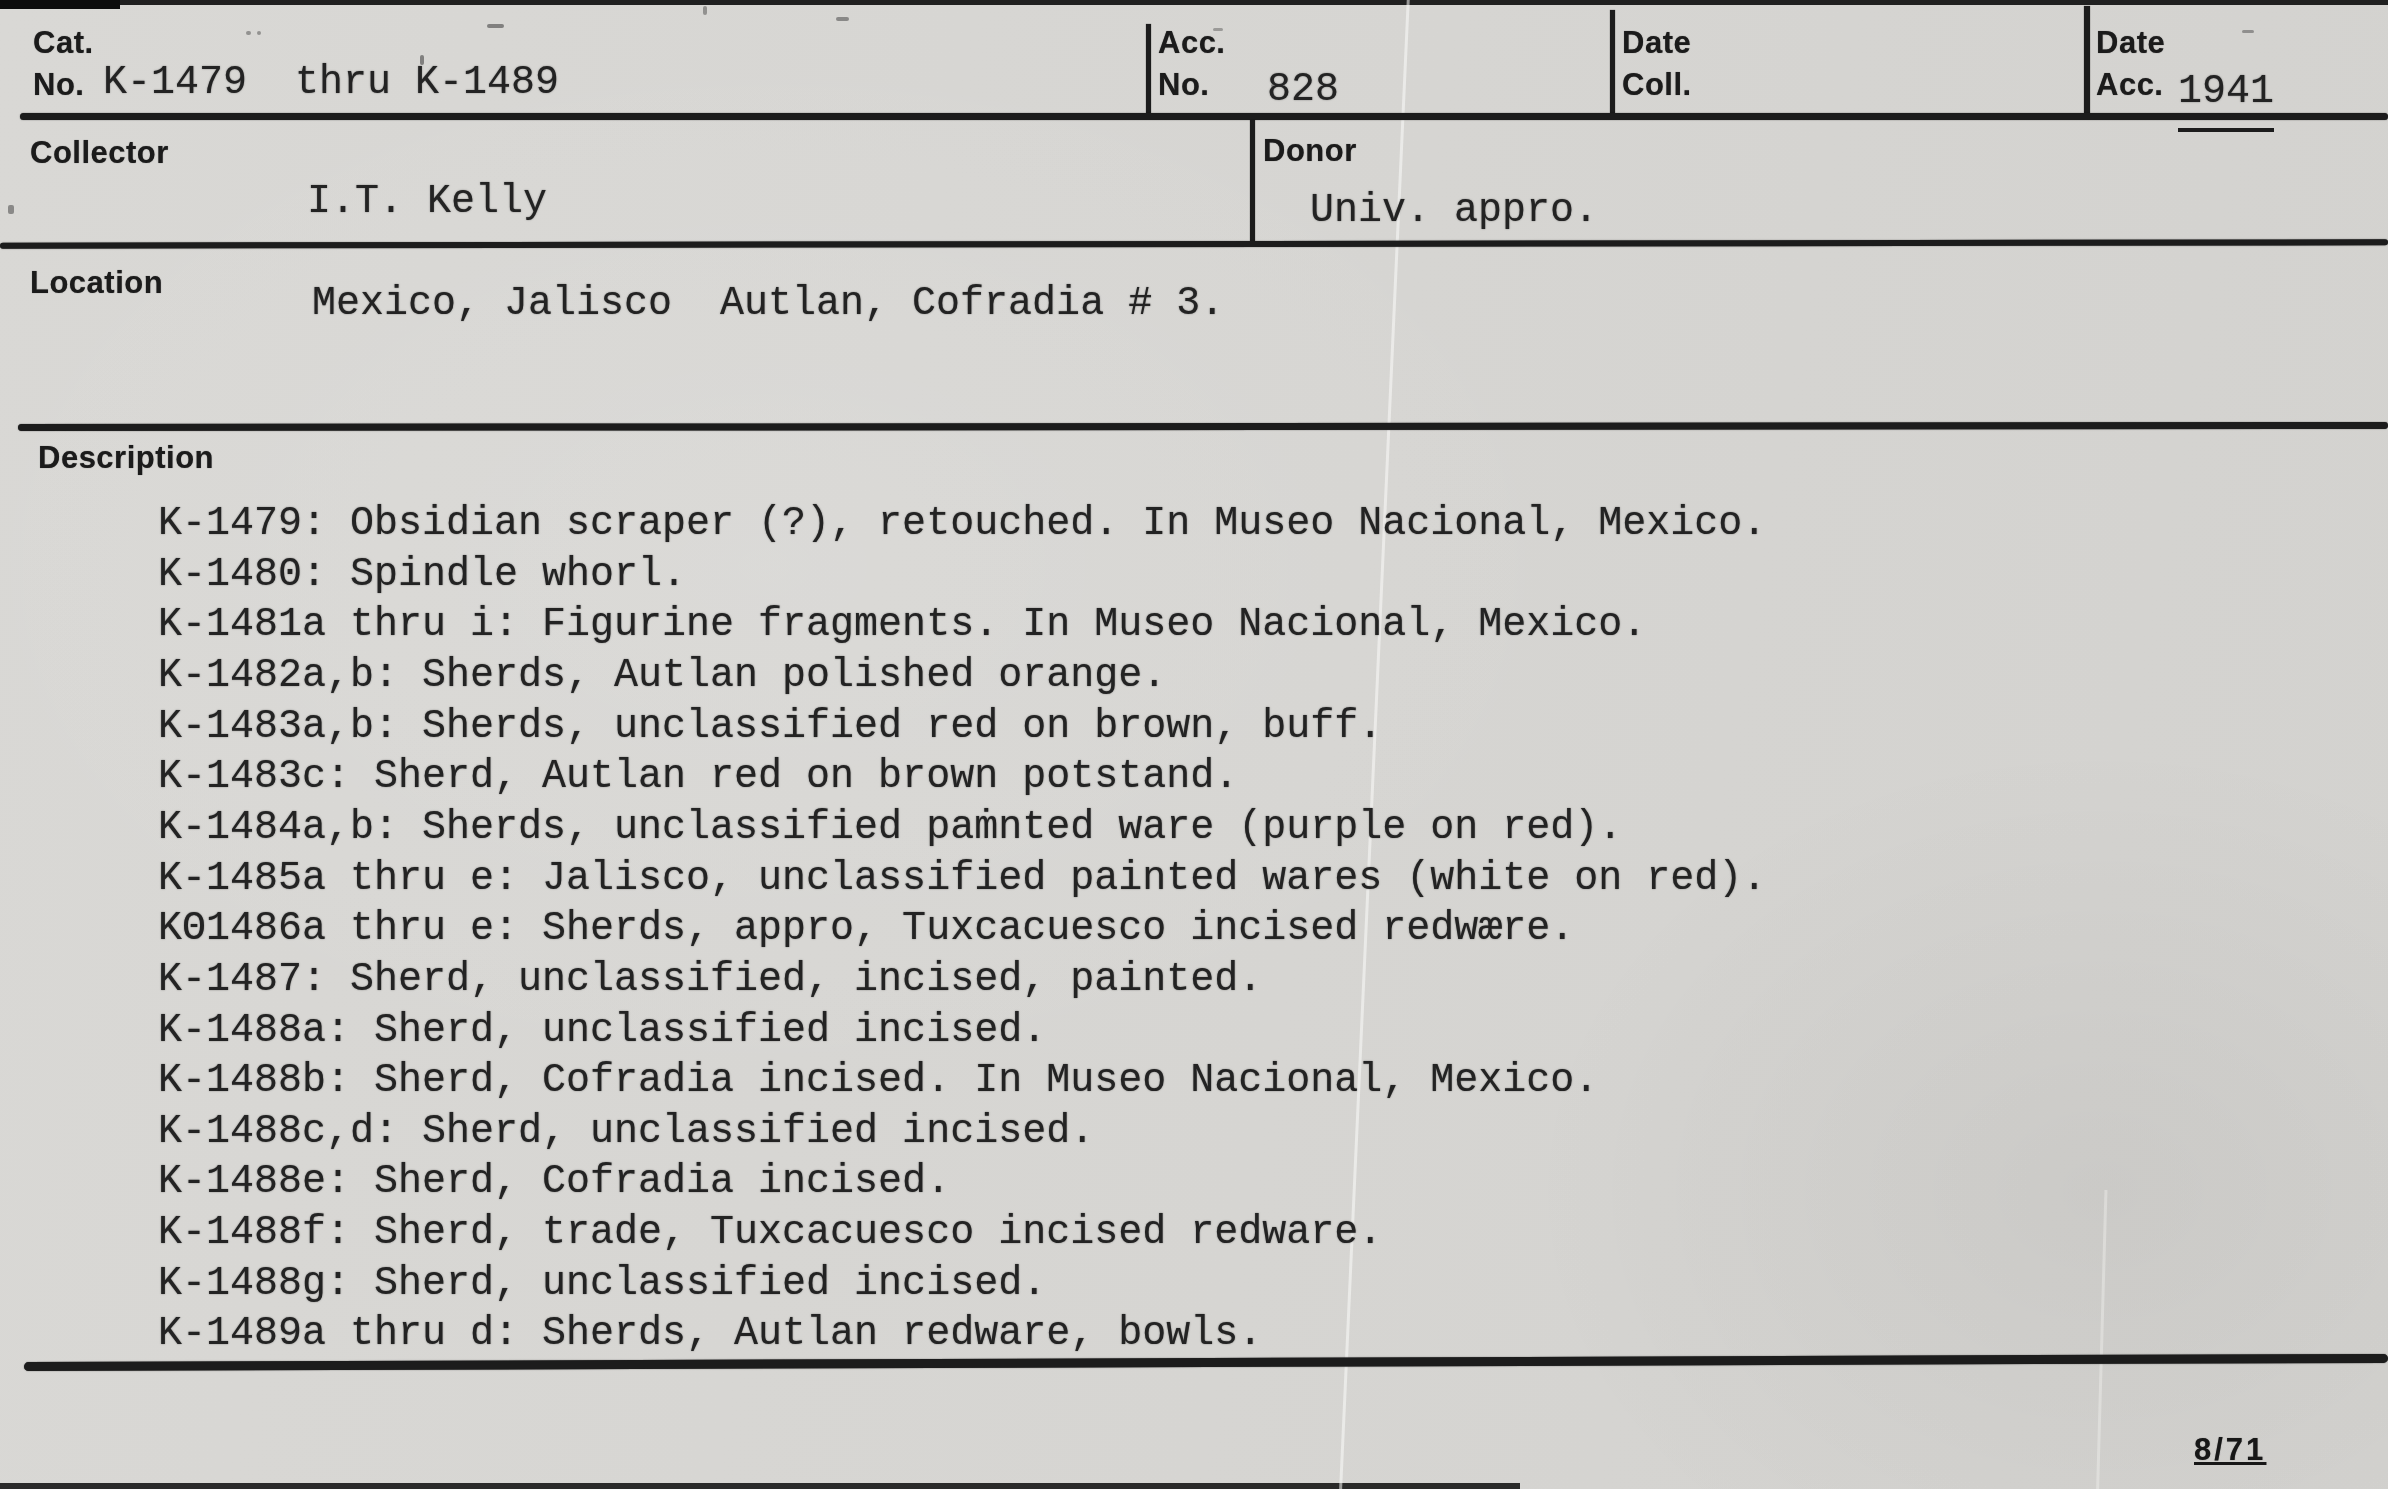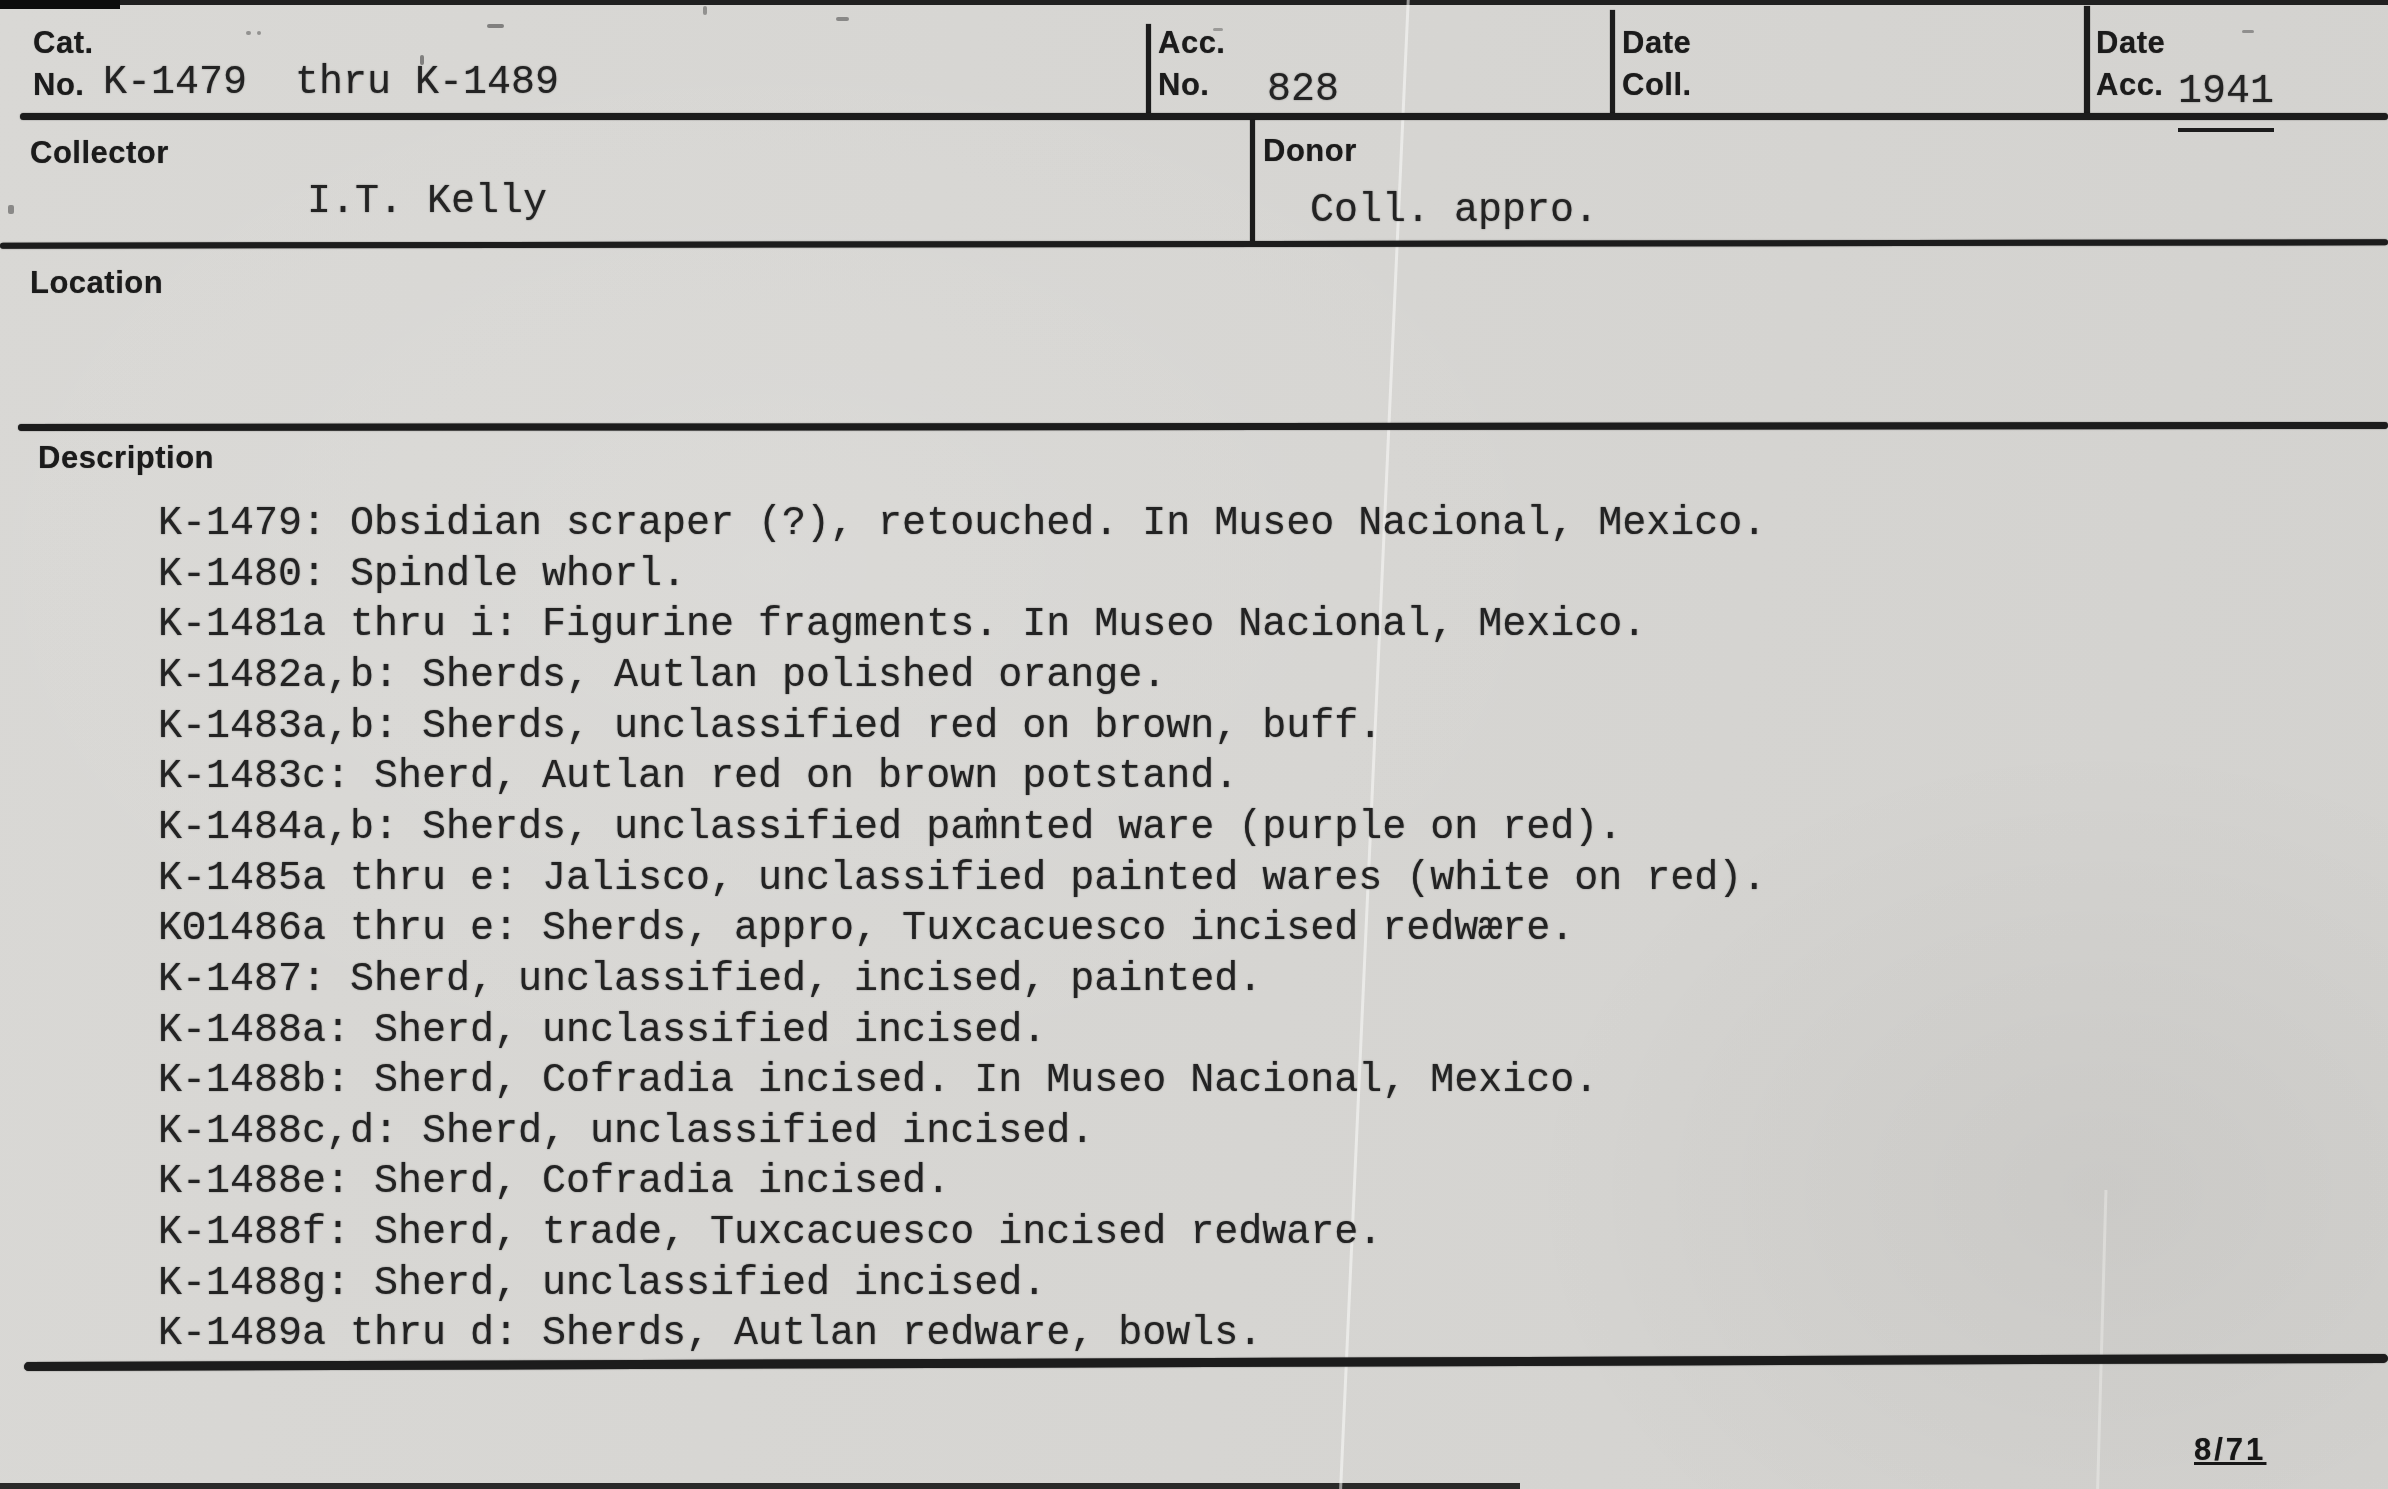--- a/index.html
+++ b/index.html
@@ -86,25 +86,26 @@
   </div>
   <div class="typed" style="left:2178px;top:72px"><span class="underlined">1941</span></div>
 
   <div class="hline" style="left:20px;top:113px;width:2368px;height:7px"></div>
 
   <div class="plabel" style="left:30px;top:132px">Collector</div>
   <div class="typed" style="left:307px;top:182px">I.T. Kelly</div>
 
   <div class="vline" style="left:1250px;top:120px;height:124px"></div>
   <div class="plabel" style="left:1263px;top:130px">Donor</div>
-  <div class="typed" style="left:1310px;top:191px">Coll. appro.</div>
+  <div class="typed" style="left:1310px;top:191px">Univ. appro.</div>
 
   <div class="hline" style="left:0px;top:241px;width:2388px;height:6px;transform:rotate(-0.08deg)"></div>
 
   <div class="plabel" style="left:30px;top:262px">Location</div>
+  <div class="typed" style="left:312px;top:284px">Mexico, Jalisco  Autlan, Cofradia # 3.</div>
 
   <div class="hline" style="left:18px;top:423px;width:2370px;height:7px;transform:rotate(-0.05deg)"></div>
 
   <div class="plabel" style="left:38px;top:437px">Description</div>
 
   <div>
     <div class="typed desc-line" style="--i:0">K-1479: Obsidian scraper (?), retouched. In Museo Nacional, Mexico.</div>
     <div class="typed desc-line" style="--i:1">K-1480: Spindle whorl.</div>
     <div class="typed desc-line" style="--i:2">K-1481a thru i: Figurine fragments. In Museo Nacional, Mexico.</div>
     <div class="typed desc-line" style="--i:3">K-1482a,b: Sherds, Autlan polished orange.</div>

